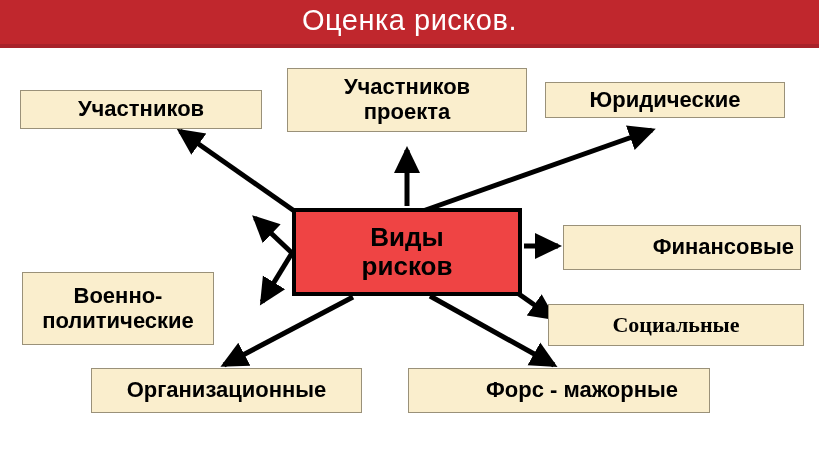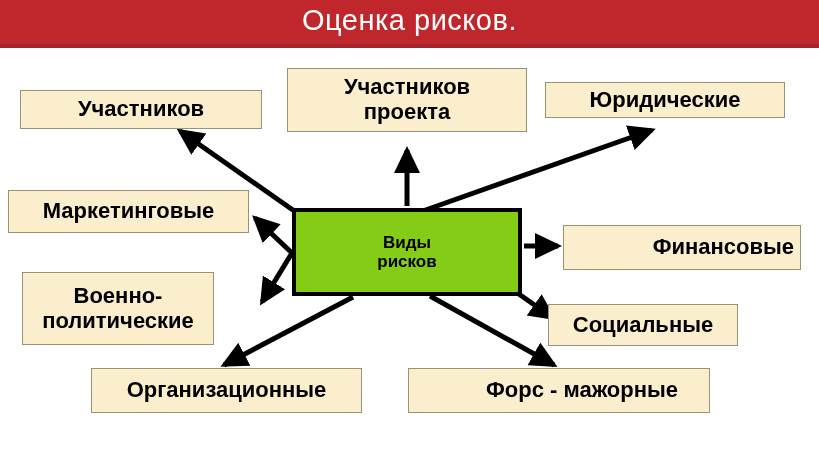--- a/index.html
+++ b/index.html
@@ -67,39 +67,39 @@
     align-items: center;
     justify-content: center;
     text-align: center;
     color: #000000;
     font-weight: bold;
     font-size: 22px;
     line-height: 1.12;
     z-index: 3;
   }
   .node.center {
-    background: #84cc16;
+    background: #ef4444;
     border: 4px solid #000000;
-    font-size: 17px;
+    font-size: 26px;
   }
   .node .label {
     display: block;
     padding: 0 6px;
     white-space: pre-line;
   }
 
   
   #node-tech        { left: 20px;  top: 90px;  width: 242px; height: 39px; }
   #node-participants{ left: 287px; top: 68px;  width: 240px; height: 64px; }
   #node-legal       { left: 545px; top: 82px;  width: 240px; height: 36px; }
   #node-marketing   { left: 8px;   top: 190px; width: 241px; height: 43px; }
   #node-military    { left: 22px;  top: 272px; width: 192px; height: 73px; }
   #node-center      { left: 292px; top: 208px; width: 230px; height: 88px; }
   #node-financial   { left: 563px; top: 225px; width: 238px; height: 45px; justify-content: flex-end; }
-  #node-social      { left: 548px; top: 304px; width: 190px; height: 42px; }
+  #node-social      { left: 548px; top: 304px; width: 256px; height: 42px; font-family: Liberation Serif, serif; }
   #node-organizational { left: 91px; top: 368px; width: 271px; height: 45px; }
   #node-forcemajeure{ left: 408px; top: 368px; width: 302px; height: 45px; padding-left: 46px; }
 </style>
 </head>
 <body>
 
 <div id="page">
 
   <div id="title-banner"></div>
   <div id="title-banner-underline"></div>
@@ -137,23 +137,20 @@
 
   <div class="node" id="node-participants">
     <span class="label">Участников
 проекта</span>
   </div>
 
   <div class="node" id="node-legal">
     <span class="label">Юридические</span>
   </div>
 
-  <div class="node" id="node-marketing">
-    <span class="label">Маркетинговые</span>
-  </div>
 
   <div class="node" id="node-military">
     <span class="label">Военно-
 политические</span>
   </div>
 
   <div class="node center" id="node-center">
     <span class="label">Виды
 рисков</span>
   </div>

